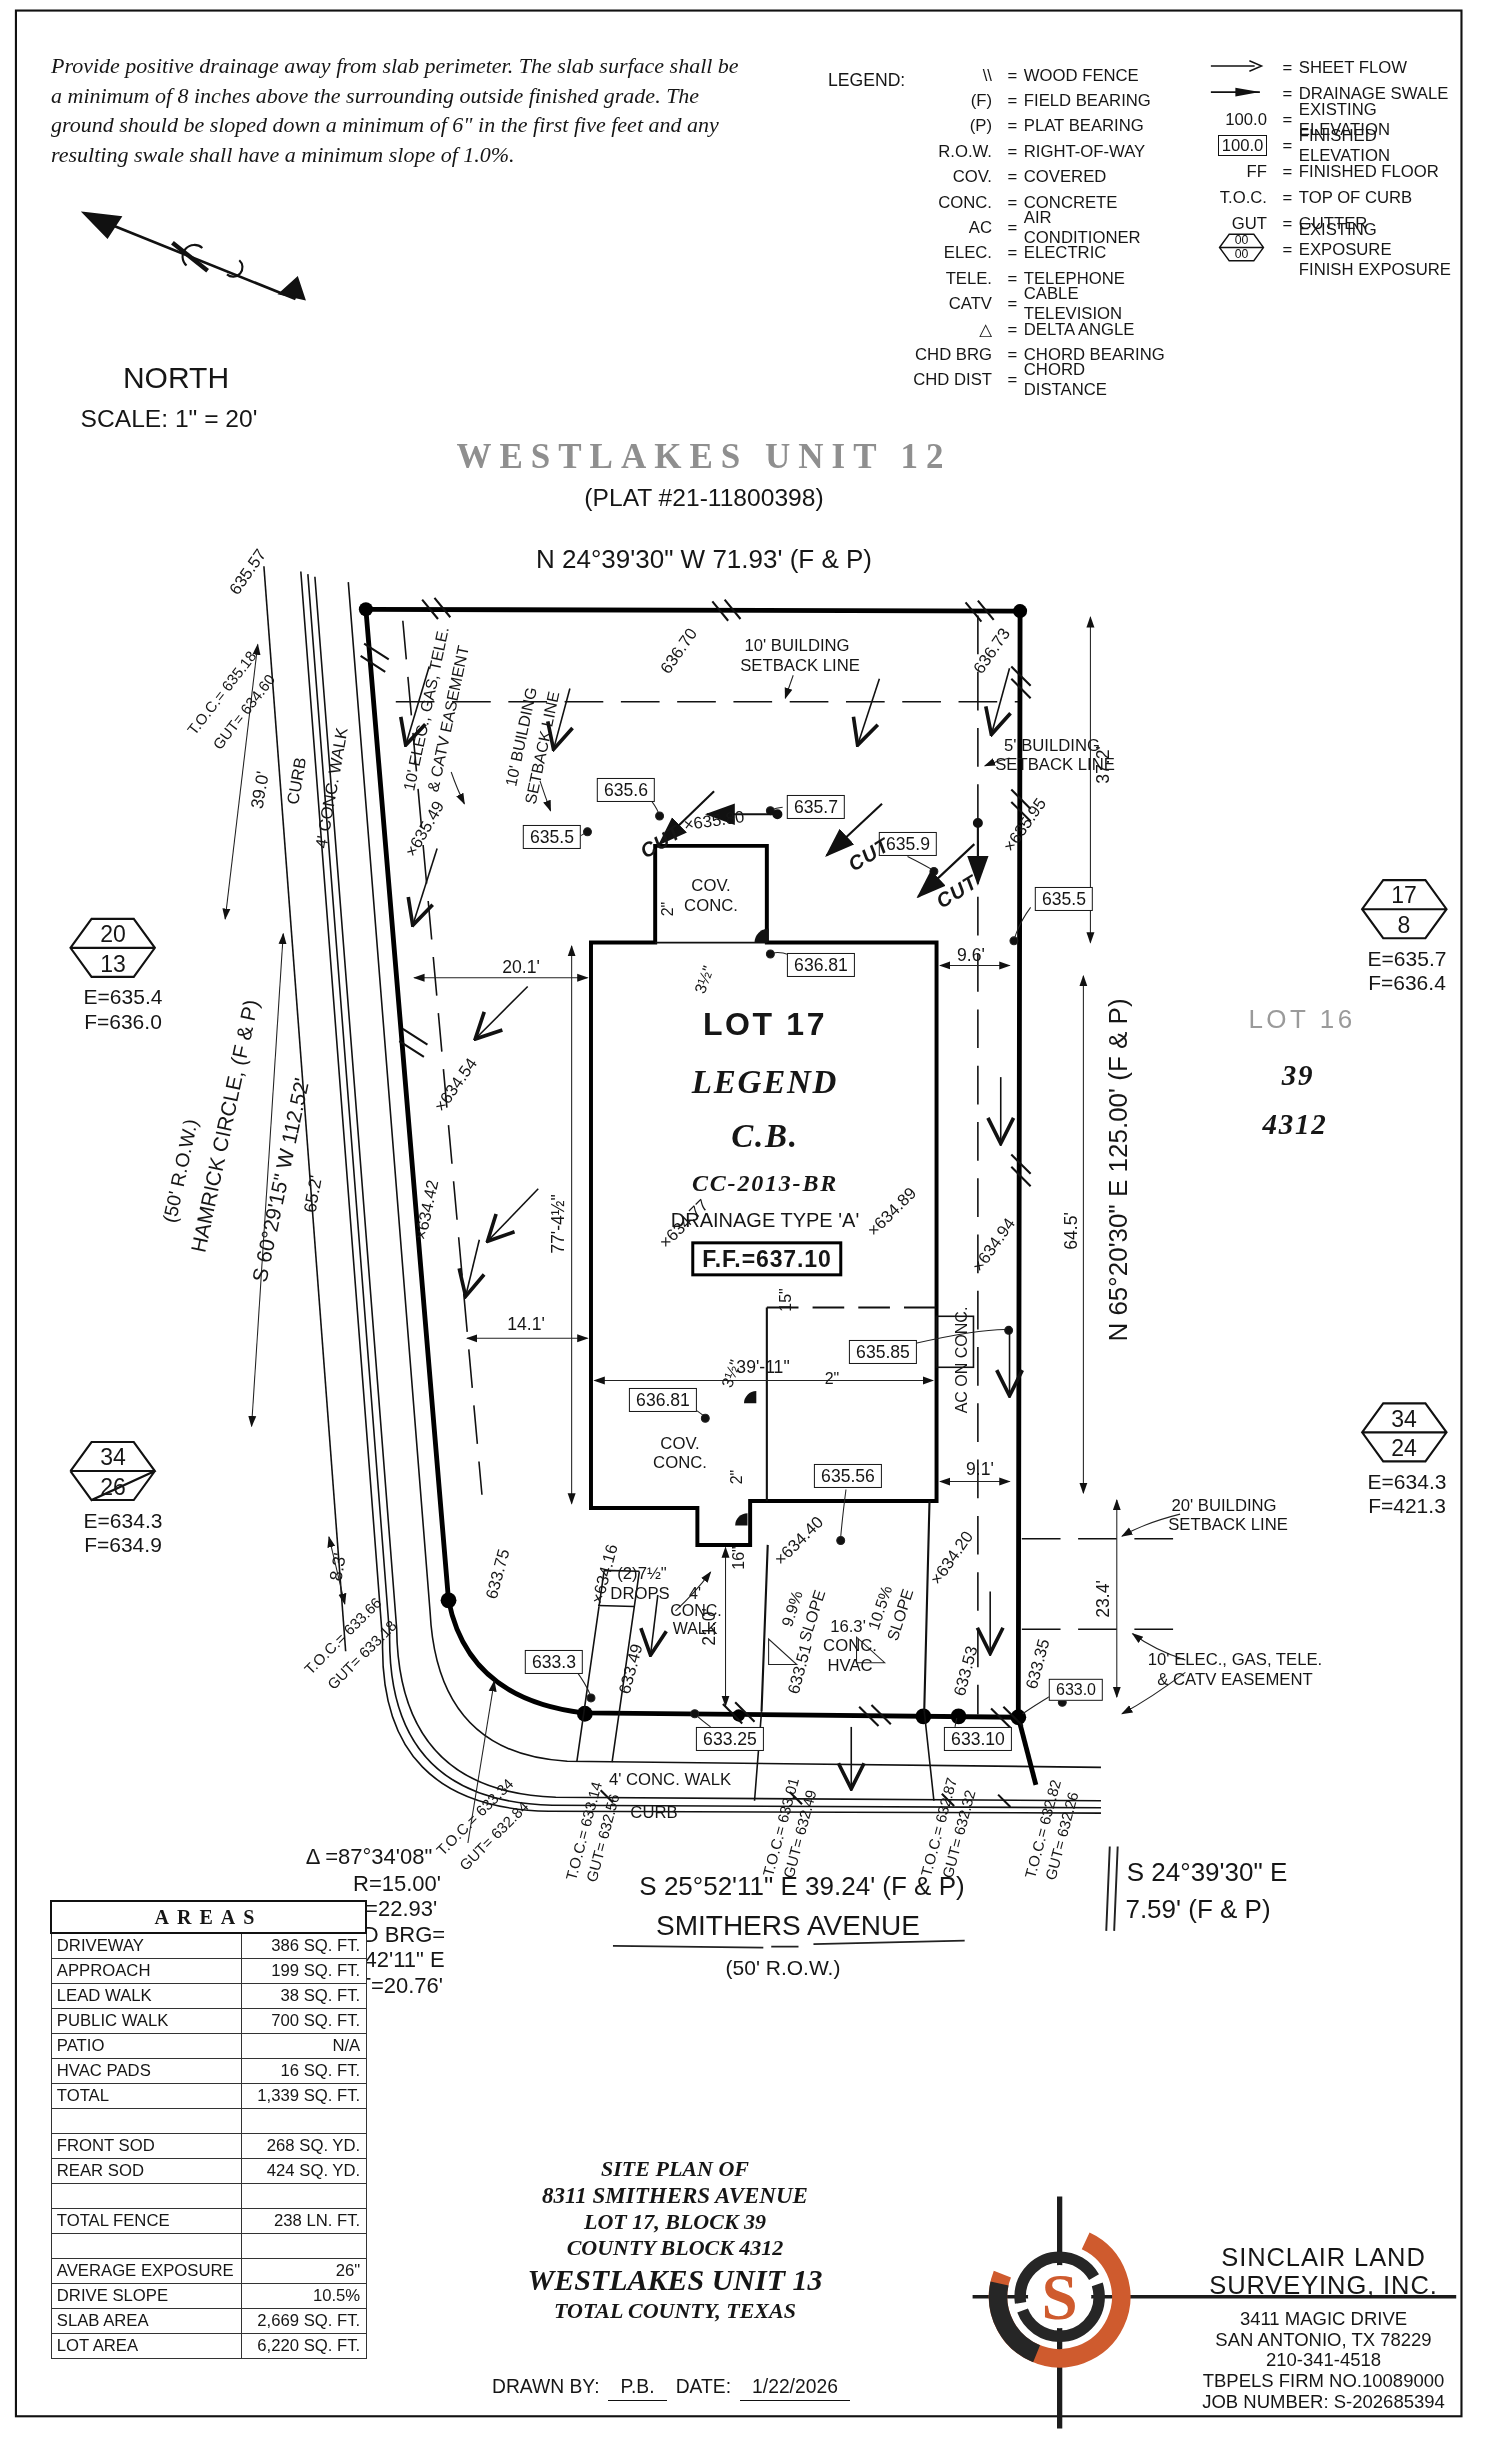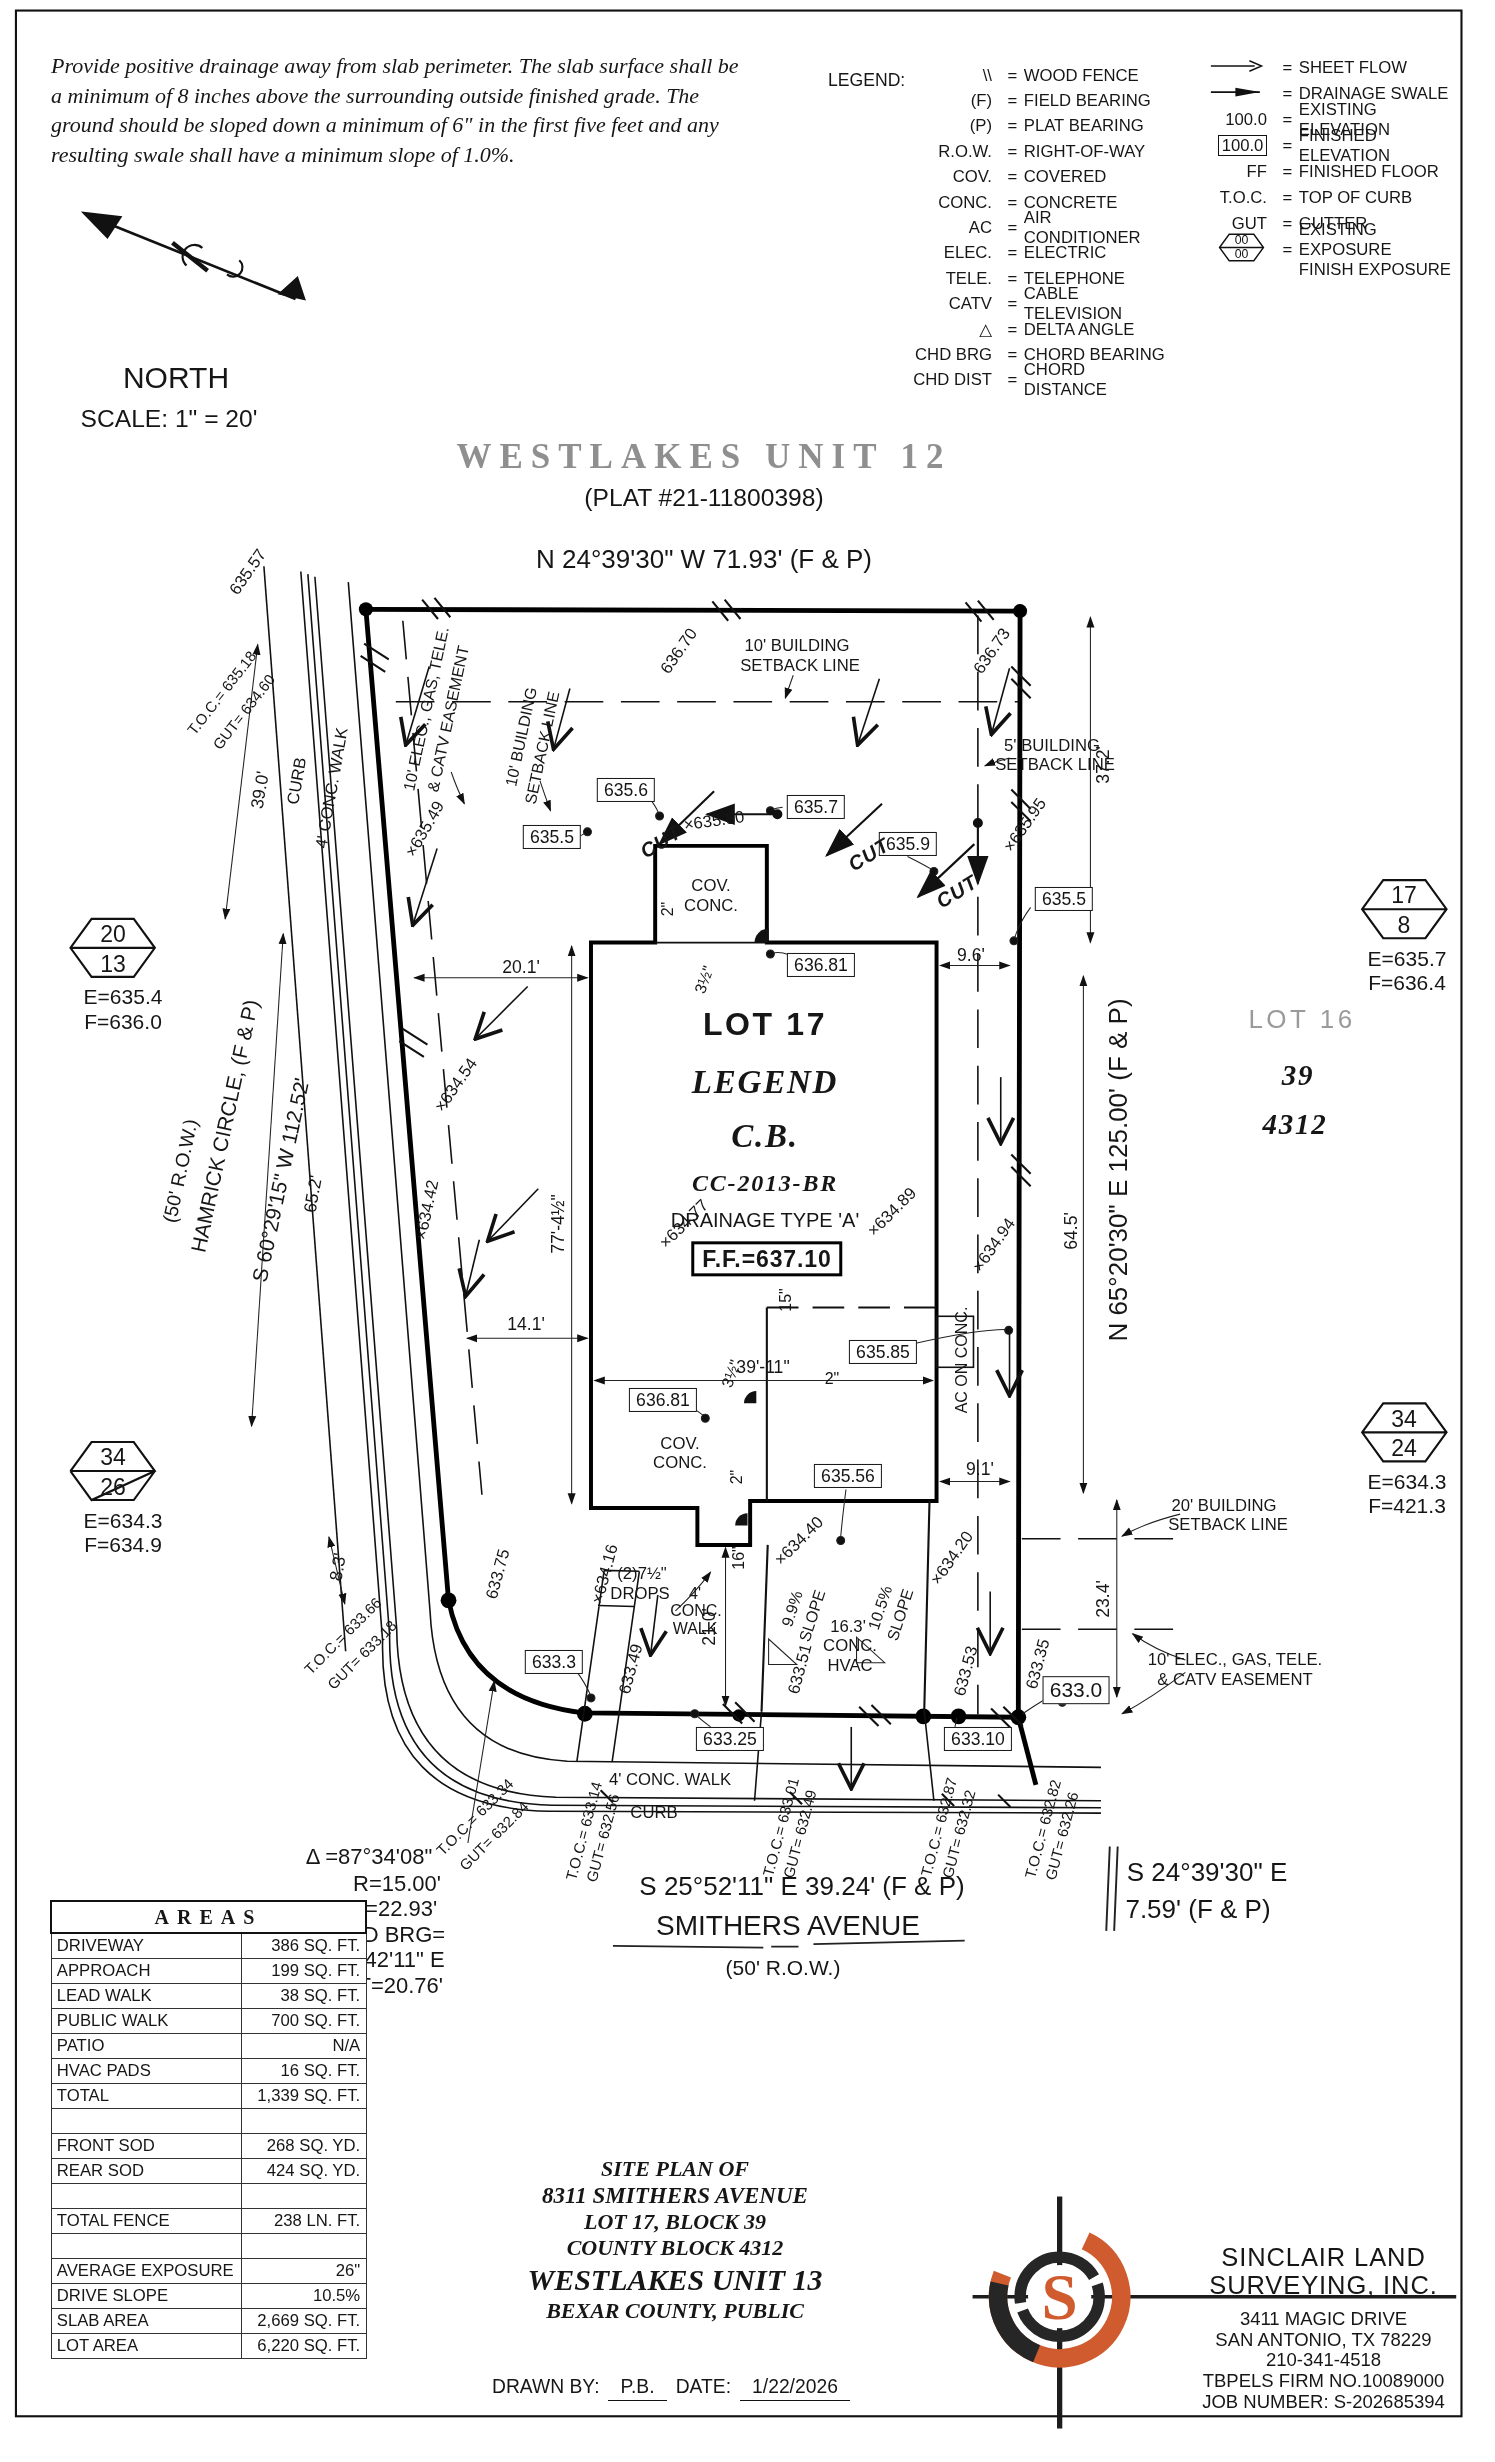--- a/index.html
+++ b/index.html
@@ -490,21 +490,21 @@
       <div class="lbl" style="left: 631px; top: 1669px; font-size: 16.7px; transform: translate(-50%, -50%) rotate(-75deg);">633.49</div>
       <div class="lbl box" style="left: 554px; top: 1662px; font-size: 17.6px; transform: translate(-50%, -50%) rotate(0deg);">633.3</div>
       <div class="lbl" style="left: 498px; top: 1574px; font-size: 16.7px; transform: translate(-50%, -50%) rotate(-75deg);">633.75</div>
       <div class="lbl" style="left: 338px; top: 1567px; font-size: 17.6px; transform: translate(-50%, -50%) rotate(-80deg);">8.3'</div>
       <div class="lbl" style="left: 343px; top: 1636px; font-size: 15px; transform: translate(-50%, -50%) rotate(-45deg);">T.O.C.= 633.66</div>
       <div class="lbl" style="left: 362px; top: 1655px; font-size: 15px; transform: translate(-50%, -50%) rotate(-45deg);">GUT= 633.18</div>
       <div class="lbl box" style="left: 730px; top: 1739px; font-size: 17.6px; transform: translate(-50%, -50%) rotate(0deg);">633.25</div>
       <div class="lbl" style="left: 966px; top: 1671px; font-size: 16.7px; transform: translate(-50%, -50%) rotate(-75deg);">633.53</div>
       <div class="lbl" style="left: 1038px; top: 1664px; font-size: 16.7px; transform: translate(-50%, -50%) rotate(-75deg);">633.35</div>
       <div class="lbl box" style="left: 978px; top: 1739px; font-size: 17.6px; transform: translate(-50%, -50%) rotate(0deg);">633.10</div>
-      <div class="lbl box" style="left: 1076px; top: 1690px; font-size: 21px; transform: translate(-50%, -50%) rotate(0deg);">633.0</div>
+      <div class="lbl box" style="left: 1076px; top: 1690px; font-size: 16px; transform: translate(-50%, -50%) rotate(0deg);">633.0</div>
       <div class="lbl" style="left: 475px; top: 1817px; font-size: 15px; transform: translate(-50%, -50%) rotate(-45deg);">T.O.C.= 633.34</div>
       <div class="lbl" style="left: 494px; top: 1836px; font-size: 15px; transform: translate(-50%, -50%) rotate(-45deg);">GUT= 632.84</div>
       <div class="lbl" style="left: 670px; top: 1780px; font-size: 16.7px; transform: translate(-50%, -50%) rotate(0deg);">4' CONC. WALK</div>
       <div class="lbl" style="left: 654px; top: 1813px; font-size: 16.7px; transform: translate(-50%, -50%) rotate(0deg);">CURB</div>
       <div class="lbl" style="left: 584px; top: 1831px; font-size: 15px; transform: translate(-50%, -50%) rotate(-75deg);">T.O.C.= 633.14</div>
       <div class="lbl" style="left: 603px; top: 1838px; font-size: 15px; transform: translate(-50%, -50%) rotate(-75deg);">GUT= 632.56</div>
       <div class="lbl" style="left: 781px; top: 1827px; font-size: 15px; transform: translate(-50%, -50%) rotate(-75deg);">T.O.C.= 633.01</div>
       <div class="lbl" style="left: 800px; top: 1834px; font-size: 15px; transform: translate(-50%, -50%) rotate(-75deg);">GUT= 632.49</div>
       <div class="lbl" style="left: 939px; top: 1827px; font-size: 15px; transform: translate(-50%, -50%) rotate(-75deg);">T.O.C.= 632.87</div>
       <div class="lbl" style="left: 959px; top: 1834px; font-size: 15px; transform: translate(-50%, -50%) rotate(-75deg);">GUT= 632.32</div>
@@ -616,21 +616,21 @@
         </tr>
       </tbody>
   </table>
 
   <div id="titleblock">
     <div class="t1">SITE PLAN OF</div>
     <div class="t2">8311 SMITHERS AVENUE</div>
     <div class="t1">LOT 17, BLOCK 39</div>
     <div class="t1">COUNTY BLOCK 4312</div>
     <div class="t5">WESTLAKES UNIT 13</div>
-    <div class="t1">BEXAR COUNTY, PUBLIC</div>
+    <div class="t1">TOTAL COUNTY, TEXAS</div>
   </div>
 
   <div id="drawnby">
     <span>DRAWN BY:</span><span class="uline">P.B.</span><span>DATE:</span><span class="uline">1/22/2026</span>
   </div>
 
   <div id="firm-name">
     <div>SINCLAIR LAND</div>
     <div>SURVEYING, INC.</div>
   </div>

